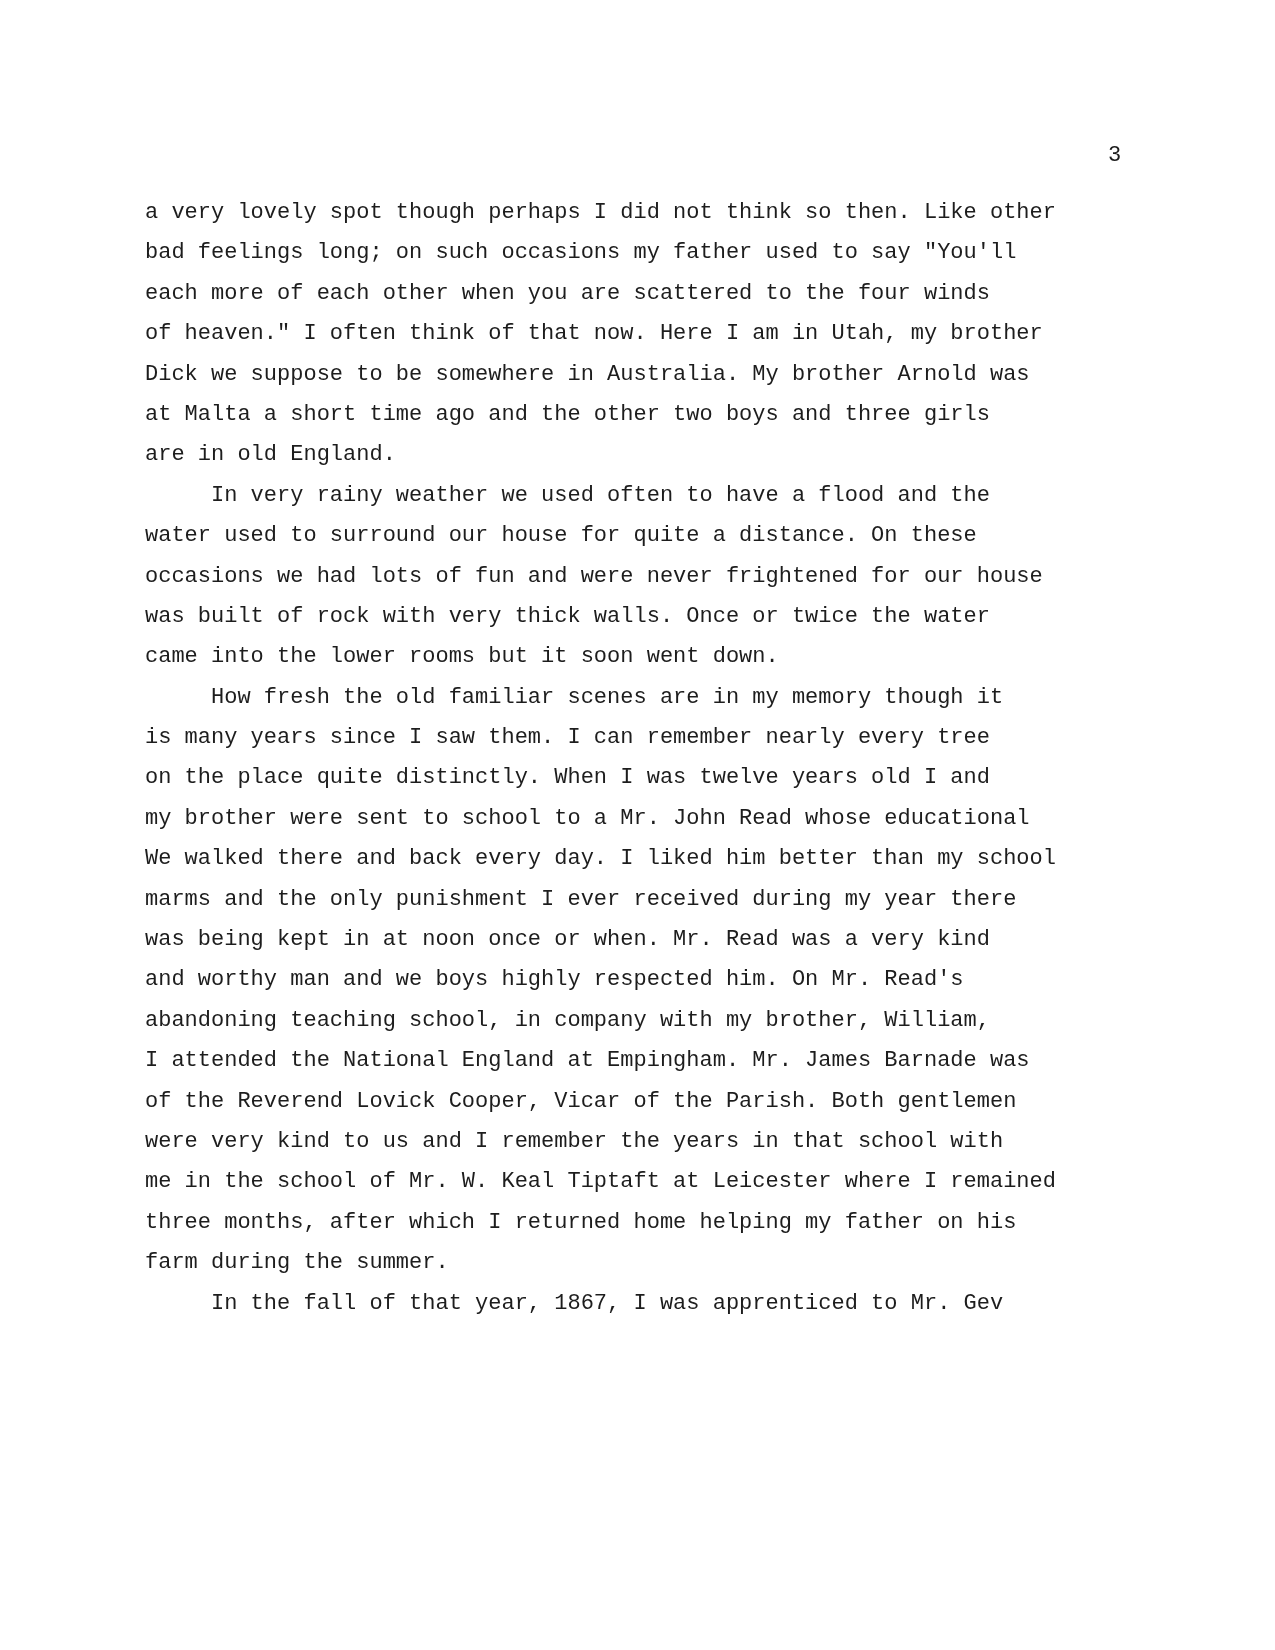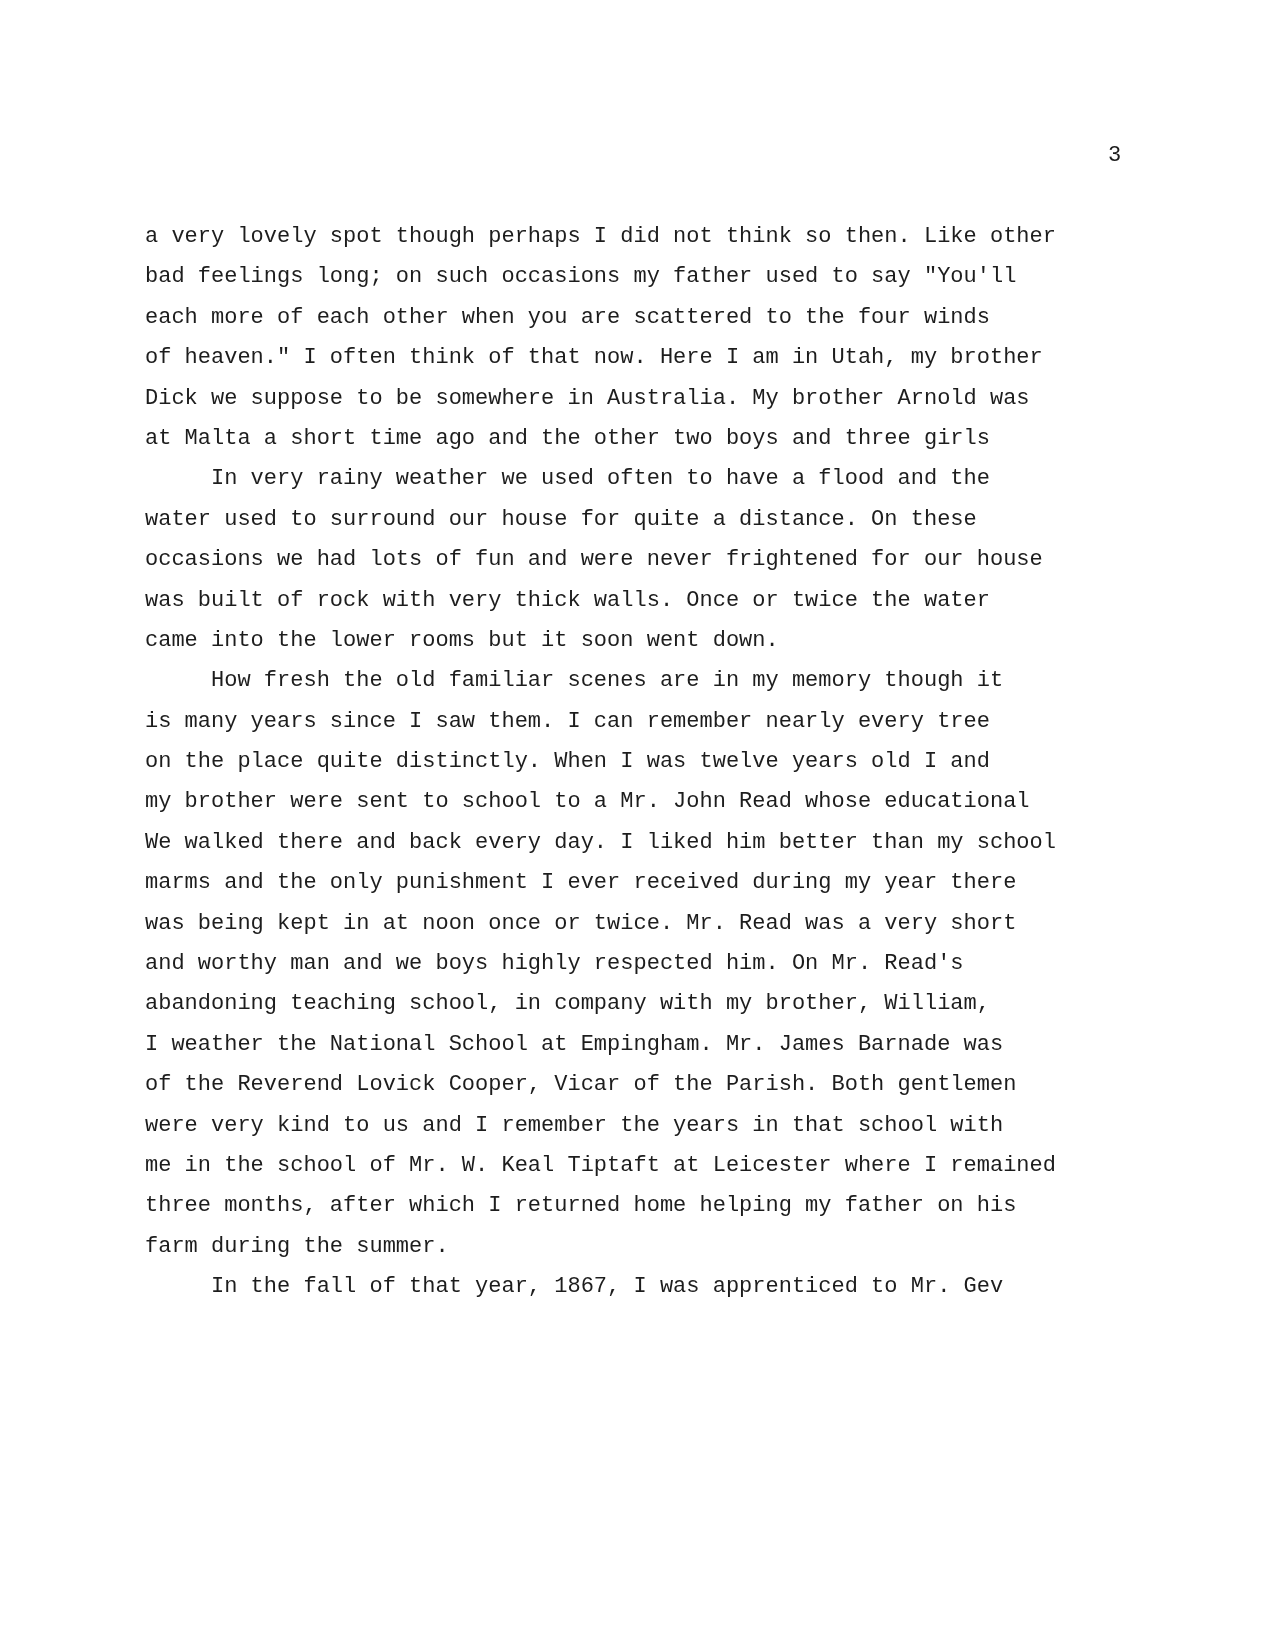--- a/index.html
+++ b/index.html
@@ -24,54 +24,54 @@
     line-height: 26px;
     letter-spacing: 0;
   }
   .text-block {
     position: absolute;
     left: 145px;
     top: 193px;
     width: 935px;
     font-size: 22px;
     line-height: 40.4px;
-    margin-top: 24px;
   }
   .text-line {
     white-space: pre;
     height: 40.4px;
   }
 </style>
 </head>
 <body>
 
 <div class="page">
   <div class="page-number">3</div>
   <div class="text-block">
       <div class="text-line">a very lovely spot though perhaps I did not think so then. Like other</div>
       <div class="text-line">bad feelings long; on such occasions my father used to say "You'll</div>
       <div class="text-line">each more of each other when you are scattered to the four winds</div>
       <div class="text-line">of heaven." I often think of that now. Here I am in Utah, my brother</div>
       <div class="text-line">Dick we suppose to be somewhere in Australia. My brother Arnold was</div>
       <div class="text-line">at Malta a short time ago and the other two boys and three girls</div>
+      <div class="text-line">are in old England.</div>
       <div class="text-line">     In very rainy weather we used often to have a flood and the</div>
       <div class="text-line">water used to surround our house for quite a distance. On these</div>
       <div class="text-line">occasions we had lots of fun and were never frightened for our house</div>
       <div class="text-line">was built of rock with very thick walls. Once or twice the water</div>
       <div class="text-line">came into the lower rooms but it soon went down.</div>
       <div class="text-line">     How fresh the old familiar scenes are in my memory though it</div>
       <div class="text-line">is many years since I saw them. I can remember nearly every tree</div>
       <div class="text-line">on the place quite distinctly. When I was twelve years old I and</div>
       <div class="text-line">my brother were sent to school to a Mr. John Read whose educational</div>
       <div class="text-line">We walked there and back every day. I liked him better than my school</div>
       <div class="text-line">marms and the only punishment I ever received during my year there</div>
-      <div class="text-line">was being kept in at noon once or twice. Mr. Read was a very short</div>
+      <div class="text-line">was being kept in at noon once or when. Mr. Read was a very kind</div>
       <div class="text-line">and worthy man and we boys highly respected him. On Mr. Read's</div>
       <div class="text-line">abandoning teaching school, in company with my brother, William,</div>
-      <div class="text-line">I weather the National School at Empingham. Mr. James Barnade was</div>
+      <div class="text-line">I attended the National England at Empingham. Mr. James Barnade was</div>
       <div class="text-line">of the Reverend Lovick Cooper, Vicar of the Parish. Both gentlemen</div>
       <div class="text-line">were very kind to us and I remember the years in that school with</div>
       <div class="text-line">me in the school of Mr. W. Keal Tiptaft at Leicester where I remained</div>
       <div class="text-line">three months, after which I returned home helping my father on his</div>
       <div class="text-line">farm during the summer.</div>
       <div class="text-line">     In the fall of that year, 1867, I was apprenticed to Mr. Gev</div>
     </div>
 </div>
 
 </body></html>

